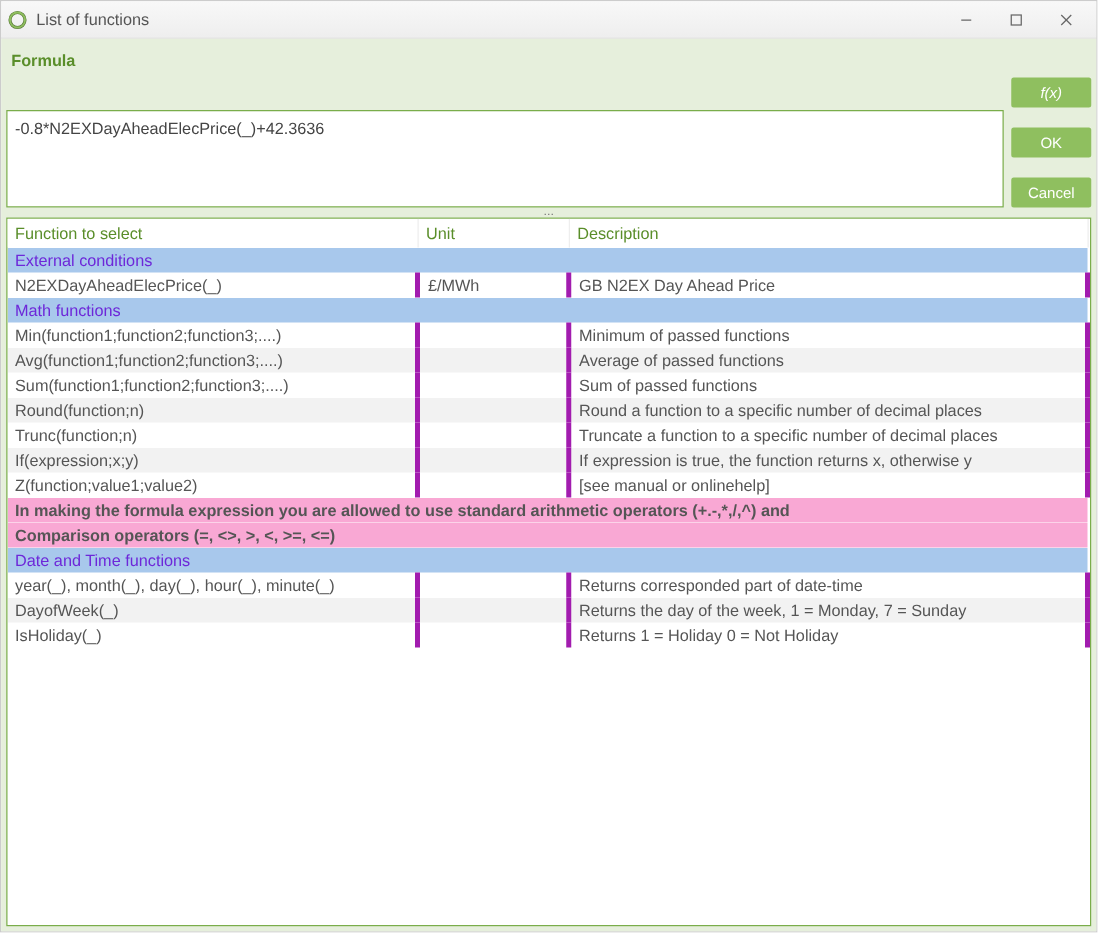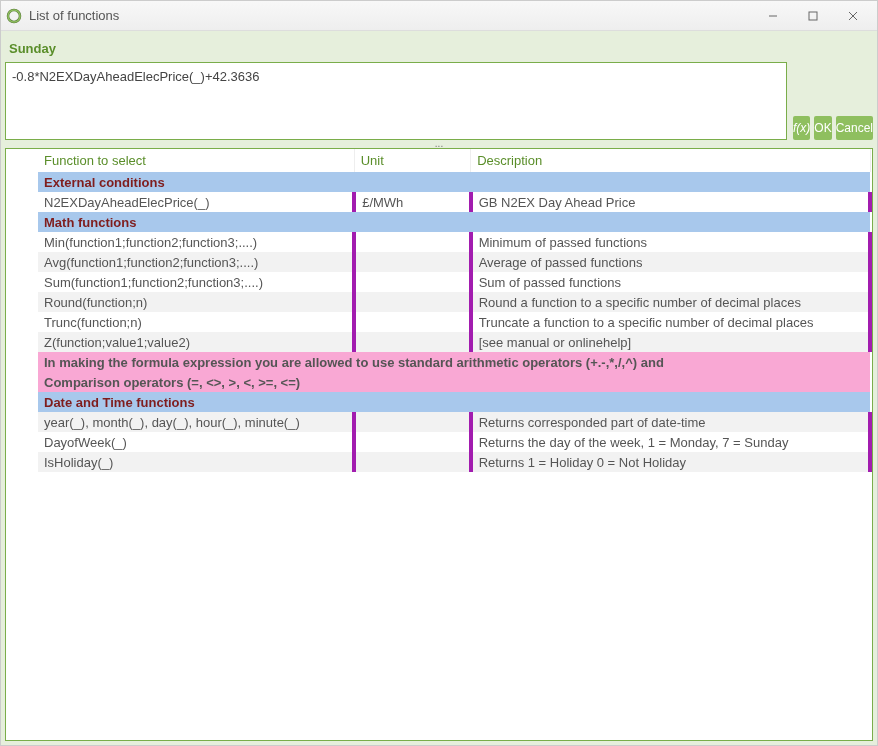--- a/index.html
+++ b/index.html
@@ -82,23 +82,23 @@
       border: 1px solid #7aad4a;
       padding: 6px;
       font-size: 13px;
       font-family: Arial, sans-serif;
       resize: none;
       outline: none;
       color: #444;
     }
     .side-buttons {
       display: flex;
-      flex-direction: row;
-      gap: 4px;
-      width: 80px;
+      flex-direction: column;
+      gap: 16px;
+      width: 64px;
     }
     .side-btn {
       height: 24px;
       background: #8fbf5f;
       color: #fff;
       border: none;
       font-size: 12px;
       cursor: pointer;
       display: flex;
       align-items: center;
@@ -114,21 +114,20 @@
       color: #777;
       font-size: 10px;
       line-height: 8px;
       cursor: row-resize;
     }
     .grid-container {
       flex: 1;
       background: #fff;
       border: 1px solid #7aad4a;
       overflow: auto;
-      padding-left: 32px;
     }
     table {
       width: 100%;
       border-collapse: collapse;
       font-size: 13px;
     }
     th {
       text-align: left;
       padding: 4px 6px;
       color: #5a8e2a;
@@ -141,22 +140,22 @@
       padding: 2px 6px;
       color: #555;
       border-right: 4px solid #a21caf;
       height: 20px;
       white-space: nowrap;
       overflow: hidden;
       text-overflow: clip;
     }
     tr.section-header td {
       background: #a8c8ec;
-      color: #7f1d1d;
-      font-weight: bold;
+      color: #6d28d9;
+      font-weight: normal;
       border-right: none;
     }
     tr.data-row:nth-child(odd) td {
       background: #f2f2f2;
     }
     tr.data-row:nth-child(even) td {
       background: #fff;
     }
     tr.note-row td {
       background: #f9a8d4;
@@ -195,21 +194,21 @@
       <div class="win-btn">
         <svg width="10" height="10" viewBox="0 0 10 10">
             <line x1="1" y1="1" x2="9" y2="9" stroke="#666" stroke-width="1"></line>
             <line x1="9" y1="1" x2="1" y2="9" stroke="#666" stroke-width="1"></line>
           </svg>
       </div>
     </div>
   </div>
 
   <div class="content">
-    <div class="section-label">Sunday</div>
+    <div class="section-label">Formula</div>
 
     <div class="formula-row">
       <textarea class="formula-input" style="">-0.8*N2EXDayAheadElecPrice(_)+42.3636</textarea>
       <div class="side-buttons">
         <button class="side-btn fx">
           <span>f(x)</span>
         </button>
         <button class="side-btn">OK</button>
         <button class="side-btn">Cancel</button>
       </div>
@@ -262,20 +261,25 @@
               <td>Round(function;n)</td>
               <td></td>
               <td>Round a function to a specific number of decimal places</td>
             </tr>
             <tr class="data-row">
               <td>Trunc(function;n)</td>
               <td></td>
               <td>Truncate a function to a specific number of decimal places</td>
             </tr>
             <tr class="data-row">
+              <td>If(expression;x;y)</td>
+              <td></td>
+              <td>If expression is true, the function returns x, otherwise y</td>
+            </tr>
+            <tr class="data-row">
               <td>Z(function;value1;value2)</td>
               <td></td>
               <td>[see manual or onlinehelp]</td>
             </tr>
             <tr class="note-row">
               <td colspan="3">In making the formula expression you are allowed to use standard arithmetic operators (+.-,*,/,^) and</td>
             </tr>
             <tr class="note-row">
               <td colspan="3">Comparison operators (=, &lt;&gt;, &gt;, &lt;, &gt;=, &lt;=)</td>
             </tr>

